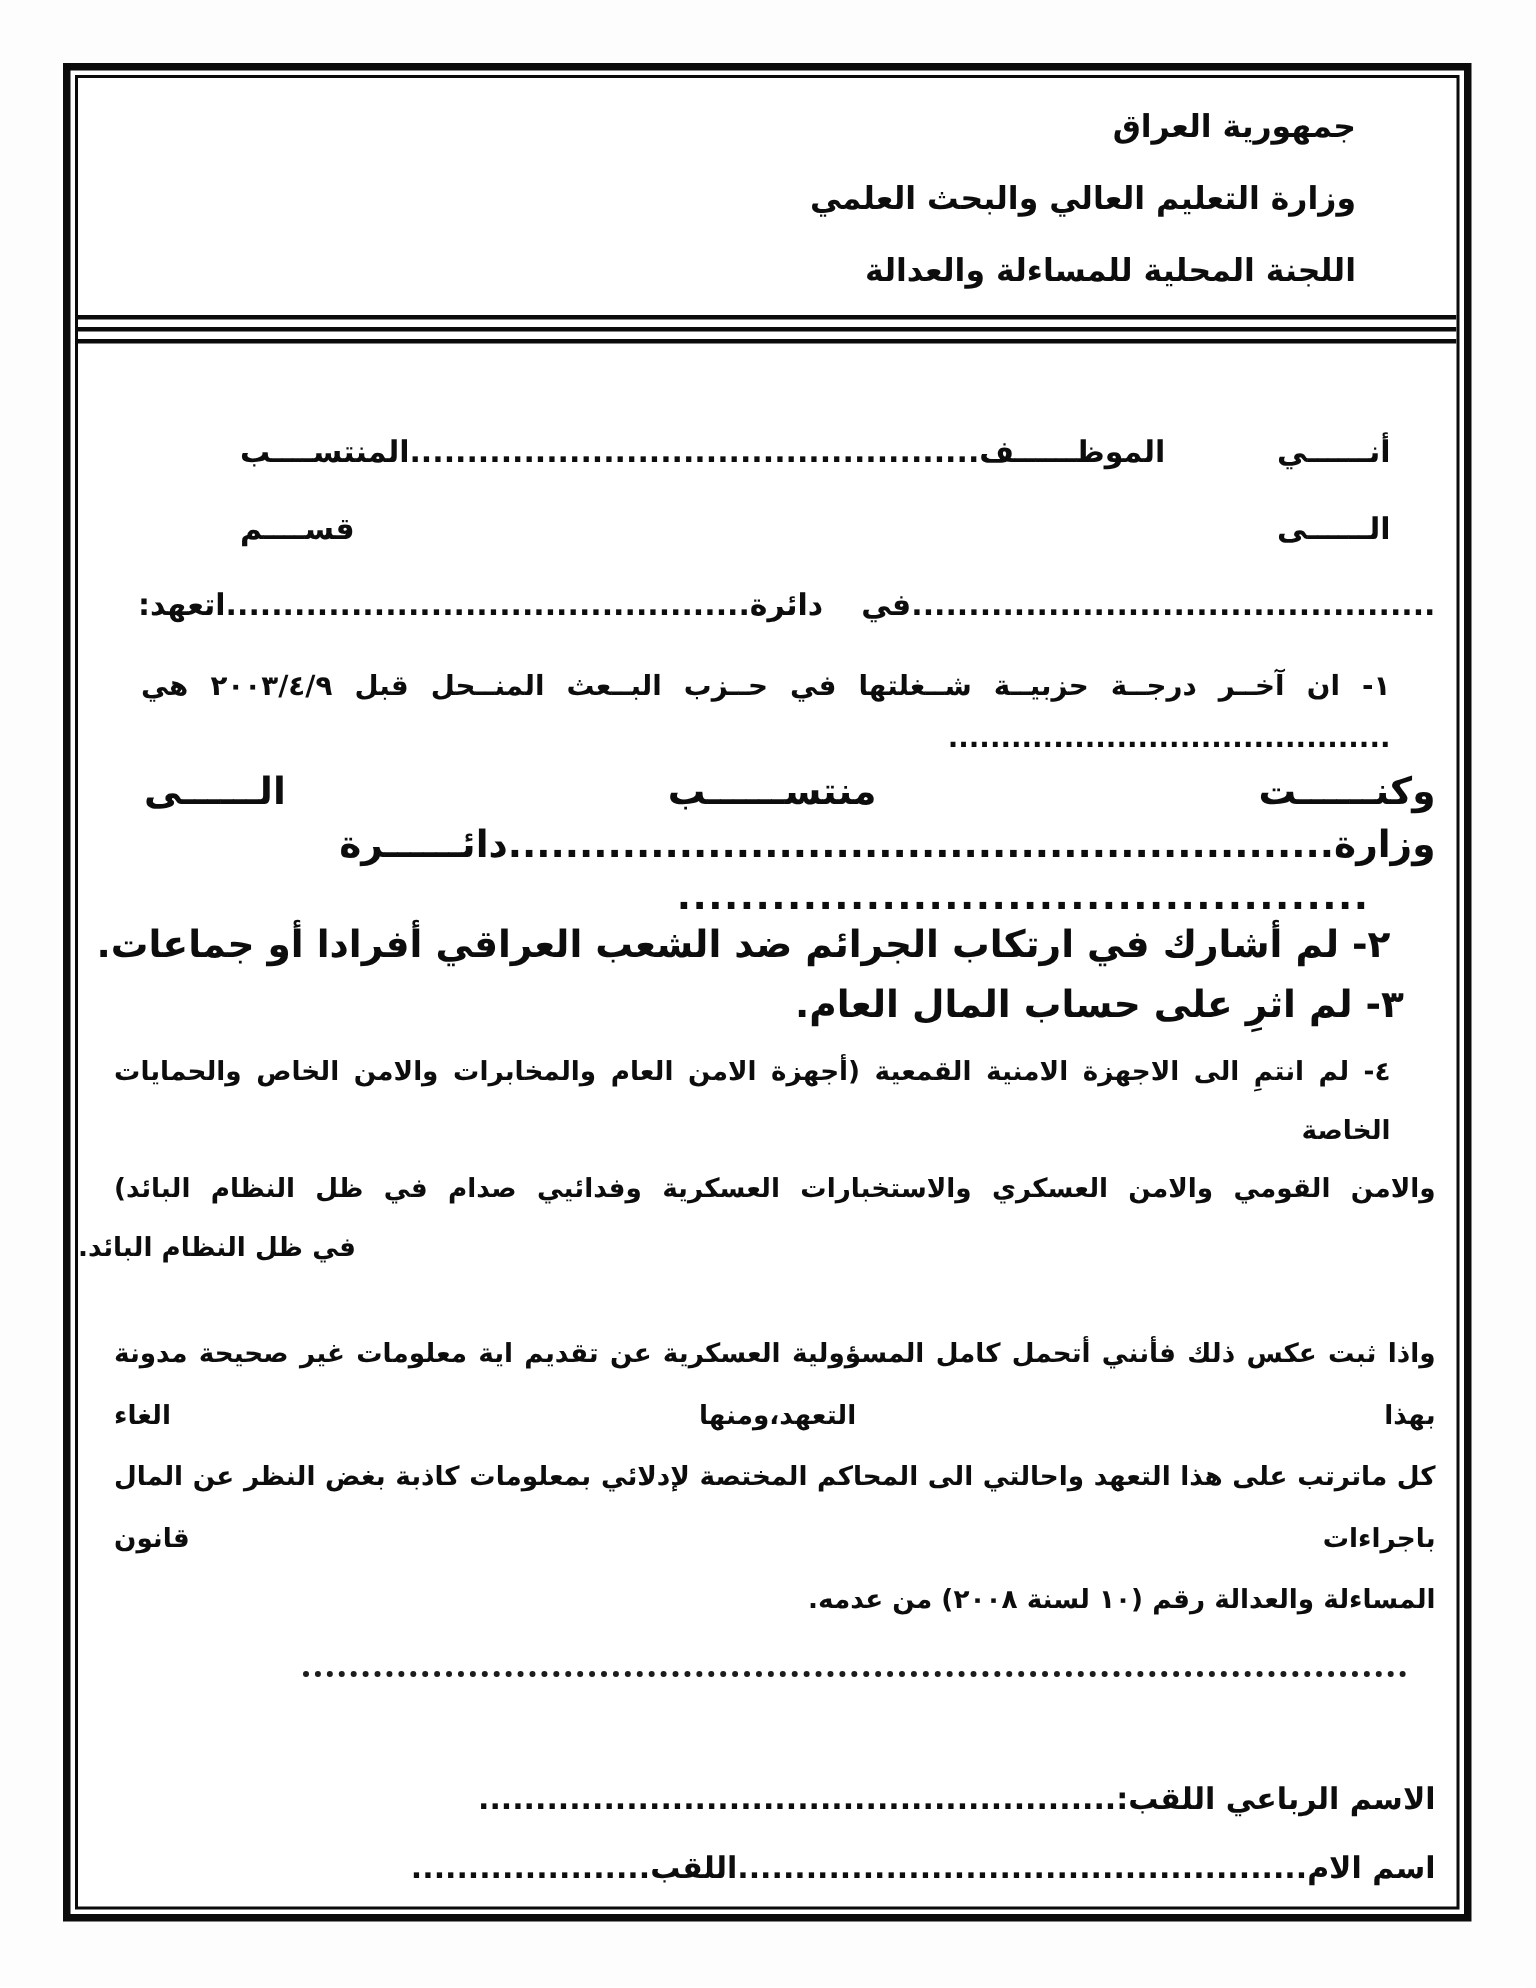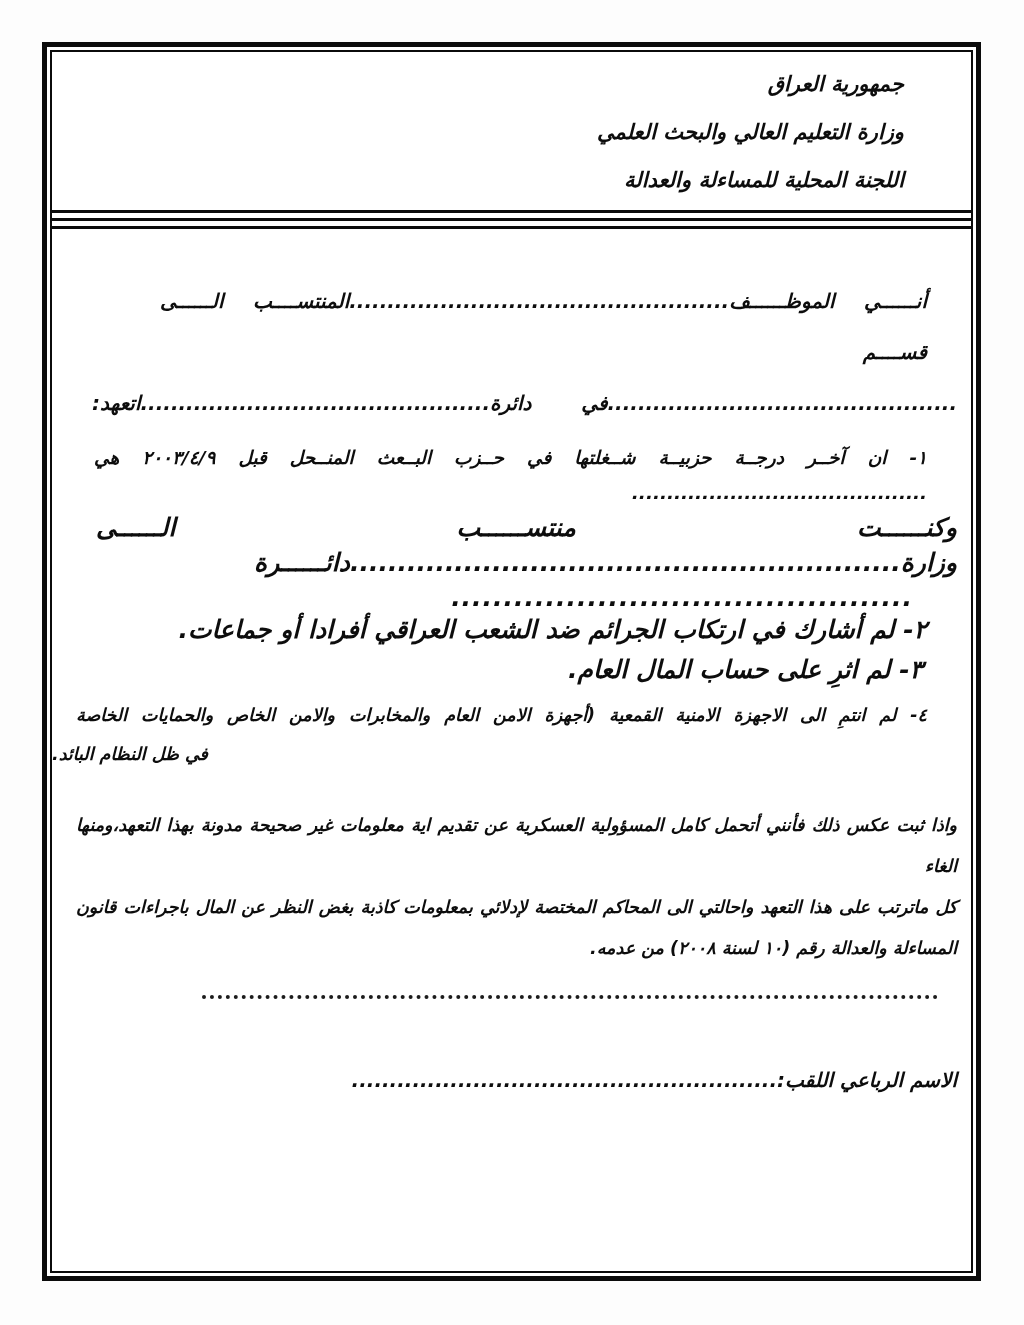--- a/index.html
+++ b/index.html
@@ -1,18 +1,18 @@
 <!DOCTYPE html>
 <html dir="rtl" lang="ar"><head>
 <meta charset="utf-8">
 <style>
   * { margin:0; padding:0; box-sizing:border-box; }
   html,body { width:1024px; height:1325px; background:#ffffff; overflow:hidden;
               font-family:"DejaVu Sans", sans-serif; color:#0d0d0d; }
-  .page { position:relative; width:1024px; height:1325px; background:#fdfdfd;font-style:italic; }
+  .page { position:relative; width:1024px; height:1325px; background:#fdfdfd; }
 
   
   .frame { position:absolute; left:42px; top:42px; width:939px; height:1239px;
            border:5px solid #0b0b0b; background:#fff; }
   .frame-inner { position:absolute; inset:3px; border:2px solid #0b0b0b; overflow:hidden; }
 
   .header { text-align:right; padding:8px 67px 0 0; font-size:21px; line-height:48px; font-weight:bold; }
 
   .rule3 { margin-top:6px; }
   .rule-line { height:3px; background:#0b0b0b; }
@@ -33,21 +33,21 @@
   .intro .l2 { padding-right:14px; padding-left:40px; }
 
   
   .item1 { margin-top:11px; }
   .item1 .l { line-height:35px; }
   .item1 .l1 { padding-right:44px; padding-left:42px; font-size:18.5px; }
   .item1 .l2 { padding-right:14px; padding-left:44px; }
   .item1 .l3 { padding-right:58px; text-align:right; letter-spacing:1px; }
 
   .item2 { margin-top:-5px; line-height:40px; padding-right:44px; }
-  .item3 { line-height:40px; padding-right:48px;margin-left:28px; }
+  .item3 { line-height:40px; padding-right:35px;margin-left:28px; }
 
   .item4 { margin-top:6px; }
   .item4 .l { line-height:39px; font-size:17.5px; }
   .item4 .l1 { padding-right:44px; padding-left:24px; }
   .item4 .l2 { padding-right:14px; padding-left:24px; }
   .item4 .l3 { padding-right:82px; text-align:left; }
 
   
   .legal { margin-top:31px; }
   .legal .l { line-height:41px; font-size:17.5px; }
@@ -91,31 +91,33 @@
         <div class="line l l1 just">١- ان آخــر درجــة حزبيــة شــغلتها في حــزب البــعث المنــحل قبل ٢٠٠٣/٤/٩ هي ..........................................</div>
         <div class="line l l2 just">وكنــــــت منتســــــب الــــــى وزارة..........................................................دائــــــرة</div>
         <div class="line l l3">............................................</div>
       </div>
 
       <div class="line item2 right">٢- لم أشارك في ارتكاب الجرائم ضد الشعب العراقي أفرادا أو جماعات.</div>
       <div class="line item3 right">٣- لم اثرِ على حساب المال العام.</div>
 
       <div class="item4">
         <div class="line l l1 just">٤- لم انتمِ الى الاجهزة الامنية القمعية (أجهزة الامن العام والمخابرات والامن الخاص والحمايات الخاصة</div>
+        <div class="line l l2 just">والامن القومي والامن العسكري والاستخبارات العسكرية وفدائيي صدام في ظل النظام البائد)</div>
         <div class="line l l3">في ظل النظام البائد.</div>
       </div>
 
       <div class="legal">
         <div class="line l l1 just">واذا ثبت عكس ذلك فأنني أتحمل كامل المسؤولية العسكرية عن تقديم اية معلومات غير صحيحة مدونة بهذا التعهد،ومنها الغاء</div>
         <div class="line l l2 just">كل ماترتب على هذا التعهد واحالتي الى المحاكم المختصة لإدلائي بمعلومات كاذبة بغض النظر عن المال باجراءات قانون</div>
         <div class="line l l3">المساءلة والعدالة رقم (١٠ لسنة ٢٠٠٨) من عدمه.</div>
       </div>
 
       <div class="dotline"></div>
 
       <div class="fields">
         <div class="line l">الاسم الرباعي اللقب:........................................................</div>
+        <div class="line l">اسم الام..................................................اللقب.....................</div>
 
       </div>
 
     </div>
   </div>
 </div>
 
 </body></html>

